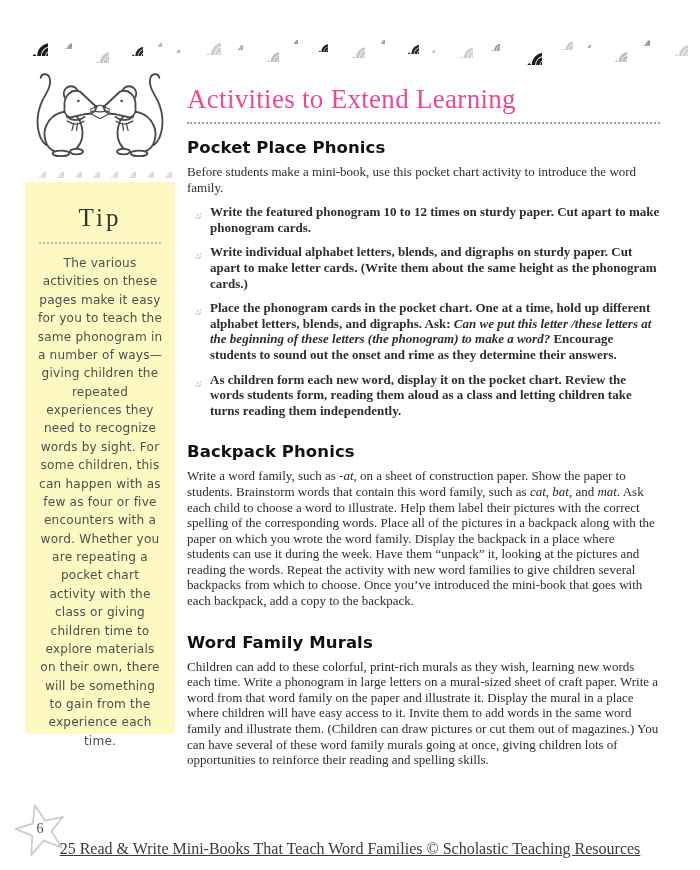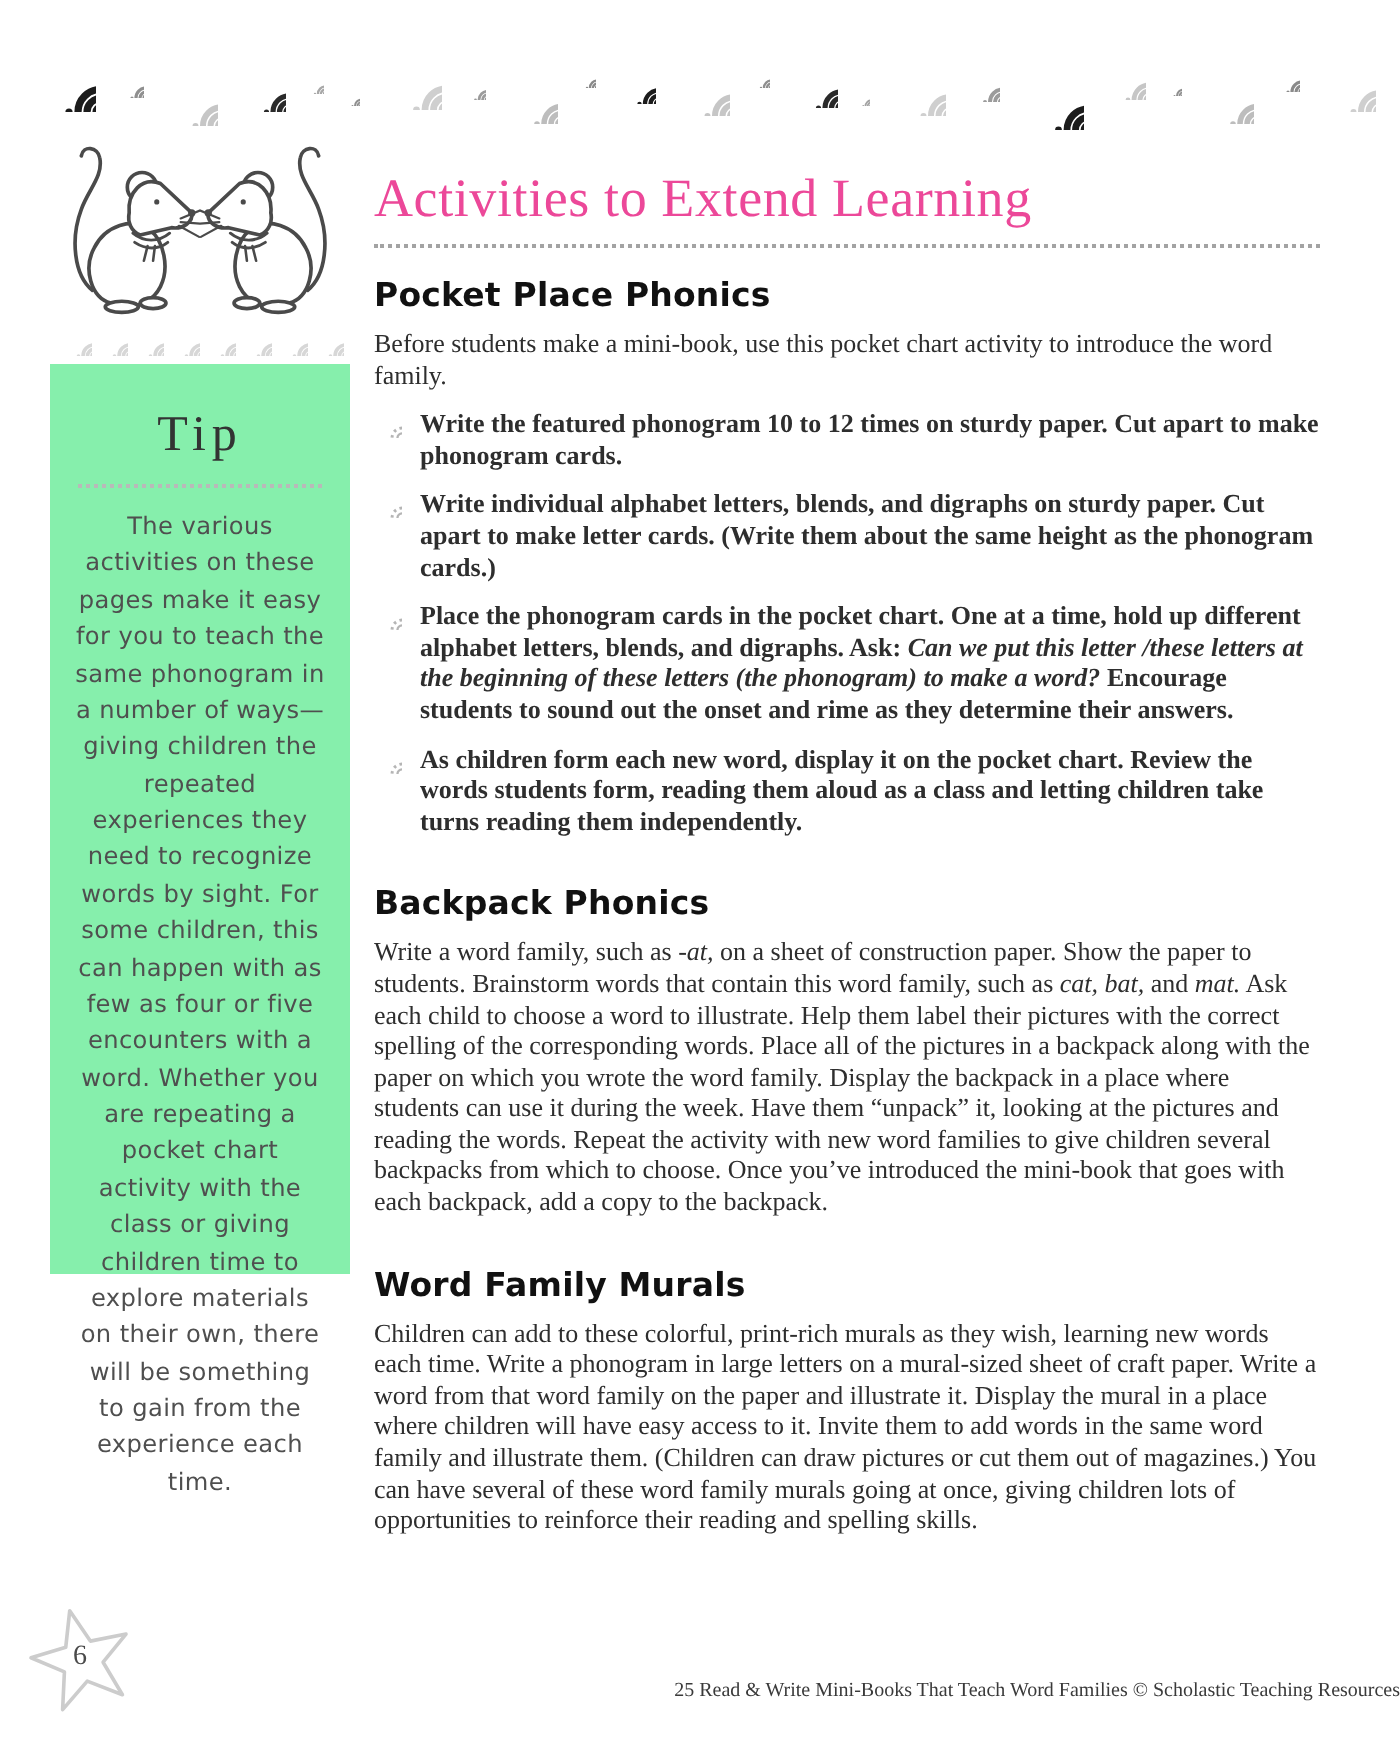--- a/index.html
+++ b/index.html
@@ -17,21 +17,21 @@
   .top-border svg:nth-child(3n)   { margin-top:14px; }
   .top-border svg:nth-child(3n+1) { margin-top:-6px; }
   .top-border svg:nth-child(4n)   { margin-top:4px; }
 
   
   .sidebar { position:absolute; left:25px; top:66px; width:150px; }
   .mice { text-align:center; height:92px; }
   .spiral-row { display:flex; justify-content:center; align-items:center; gap:0px; overflow:hidden; }
   .spiral-row.top { margin:2px 0 4px; }
   .tip-box {
-    background:#86efac; height:455px; padding:14px 12px 10px;
+    background:#fef9c3; height:552px; padding:14px 12px 10px;
     display:flex; flex-direction:column;
   }
   .tip-heading {
     font-family:"Liberation Serif", serif; font-weight:400; font-size:25px;
     letter-spacing:3px; text-align:center; color:#333333; margin-top:8px;
   }
   .tip-dotted { border-top:2px dotted #b9b9b9; margin:10px 2px 10px; }
   .tip-text {
     font-family:"DejaVu Sans", sans-serif; font-size:12.1px; line-height:1.52;
     color:#4f4f4f; text-align:center; letter-spacing:0.2px;
@@ -60,22 +60,22 @@
   .section-heading.first { margin-top:14px; }
   .body-text { font-size:13px; line-height:15.6px; color:#2e2e2e; margin-top:7px; }
   .it { font-style:italic; }
   ul.bullets { list-style:none; margin-top:9px; }
   ul.bullets li { display:flex; gap:9px; margin-bottom:9px;font-weight:bold; }
   .bullet-icon { flex:0 0 14px; margin-top:1px; color:#b5b5b5; }
   .bullet-text { font-size:13px; line-height:15.6px; color:#2e2e2e; }
 
   
   .footer {
-    position:absolute; top:840px; left:0; right:0; text-align:right;
-    font-family:"Liberation Serif", serif; font-size:10px; color:#3a3a3a;
+    position:absolute; top:840px; left:0; right:0; text-align:center;
+    font-family:"Liberation Serif", serif; font-size:16px; color:#3a3a3a;text-decoration:underline;
   }
 </style>
 </head>
 <body>
 
 <svg width="0" height="0" style="position:absolute" aria-hidden="true">
   <defs>
     <symbol id="spiral-sym" viewBox="-12 -12 24 24">
       <path d="M0,0 a1.5,1.5 0 0 1 3,0 a3,3 0 0 1 -6,0 a4.5,4.5 0 0 1 9,0 a6,6 0 0 1 -12,0 a7.5,7.5 0 0 1 15,0 a9,9 0 0 1 -18,0" fill="none" stroke="currentColor" stroke-width="2.4" stroke-linecap="round"></path>
     </symbol>

